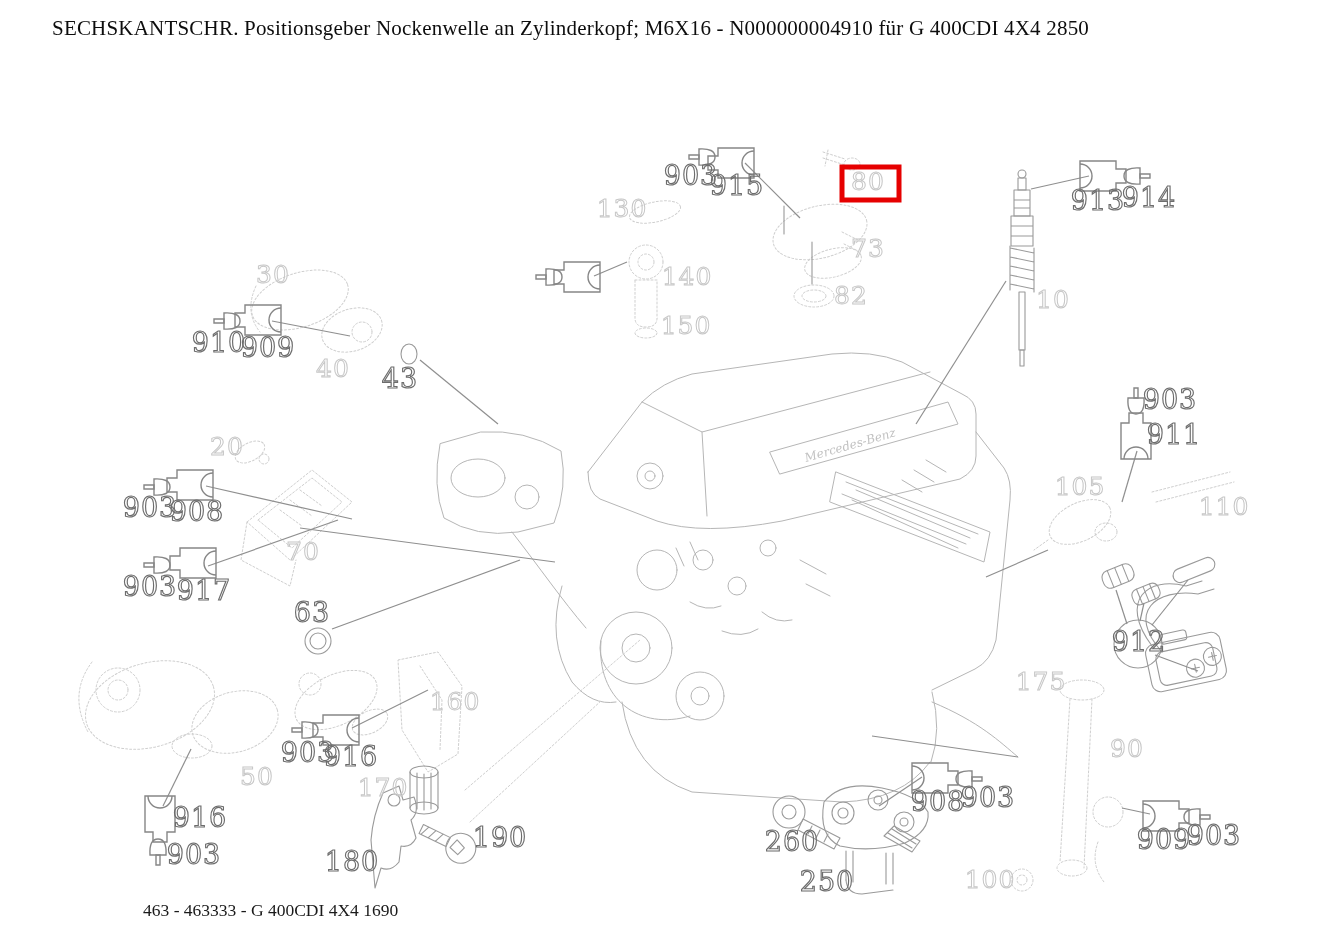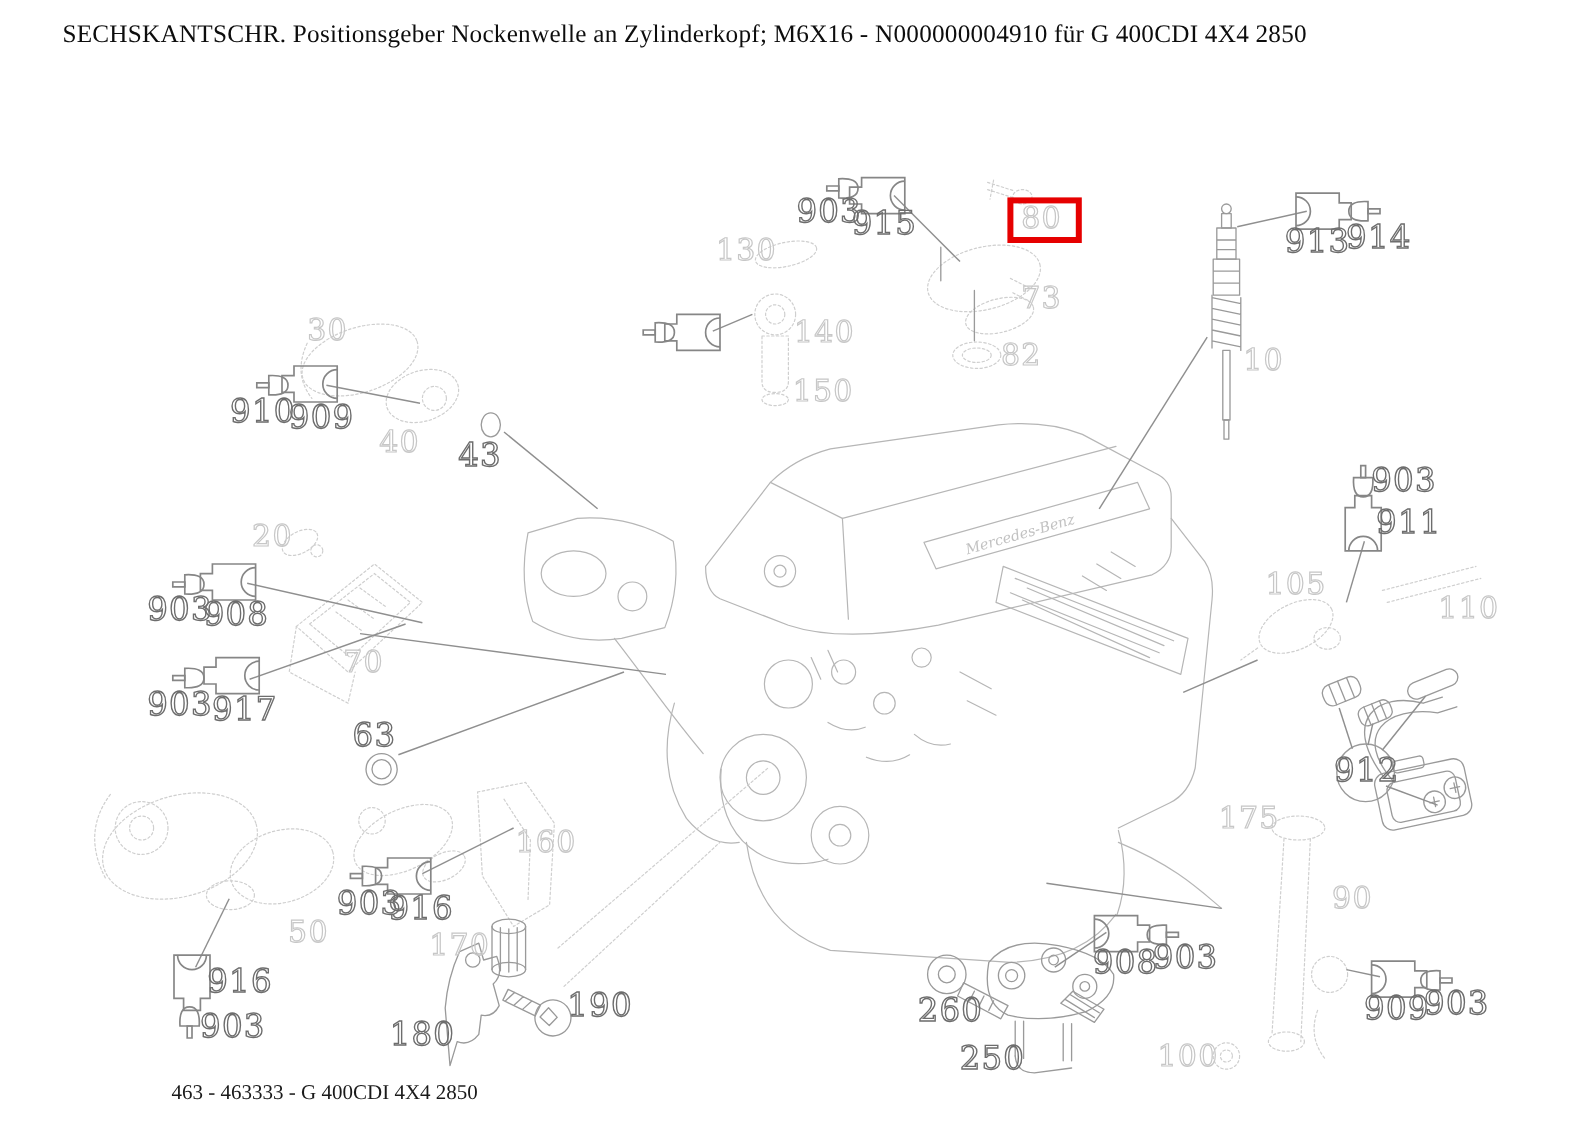--- a/index.html
+++ b/index.html
@@ -282,13 +282,13 @@
     <text x="257" y="785" class="lbl faint">50</text>
     <text x="383" y="796" class="lbl faint">170</text>
     <text x="1053" y="308" class="lbl faint">10</text>
     <text x="1080" y="495" class="lbl faint">105</text>
     <text x="1224" y="515" class="lbl faint">110</text>
     <text x="1041" y="690" class="lbl faint">175</text>
     <text x="1127" y="757" class="lbl faint">90</text>
     <text x="990" y="888" class="lbl faint">100</text>
   </svg>
 
-<div class="caption">463 - 463333 - G 400CDI 4X4 2850</div>
+<div class="caption">463 - 463333 - G 400CDI 4X4 1690</div>
 
 </body></html>

